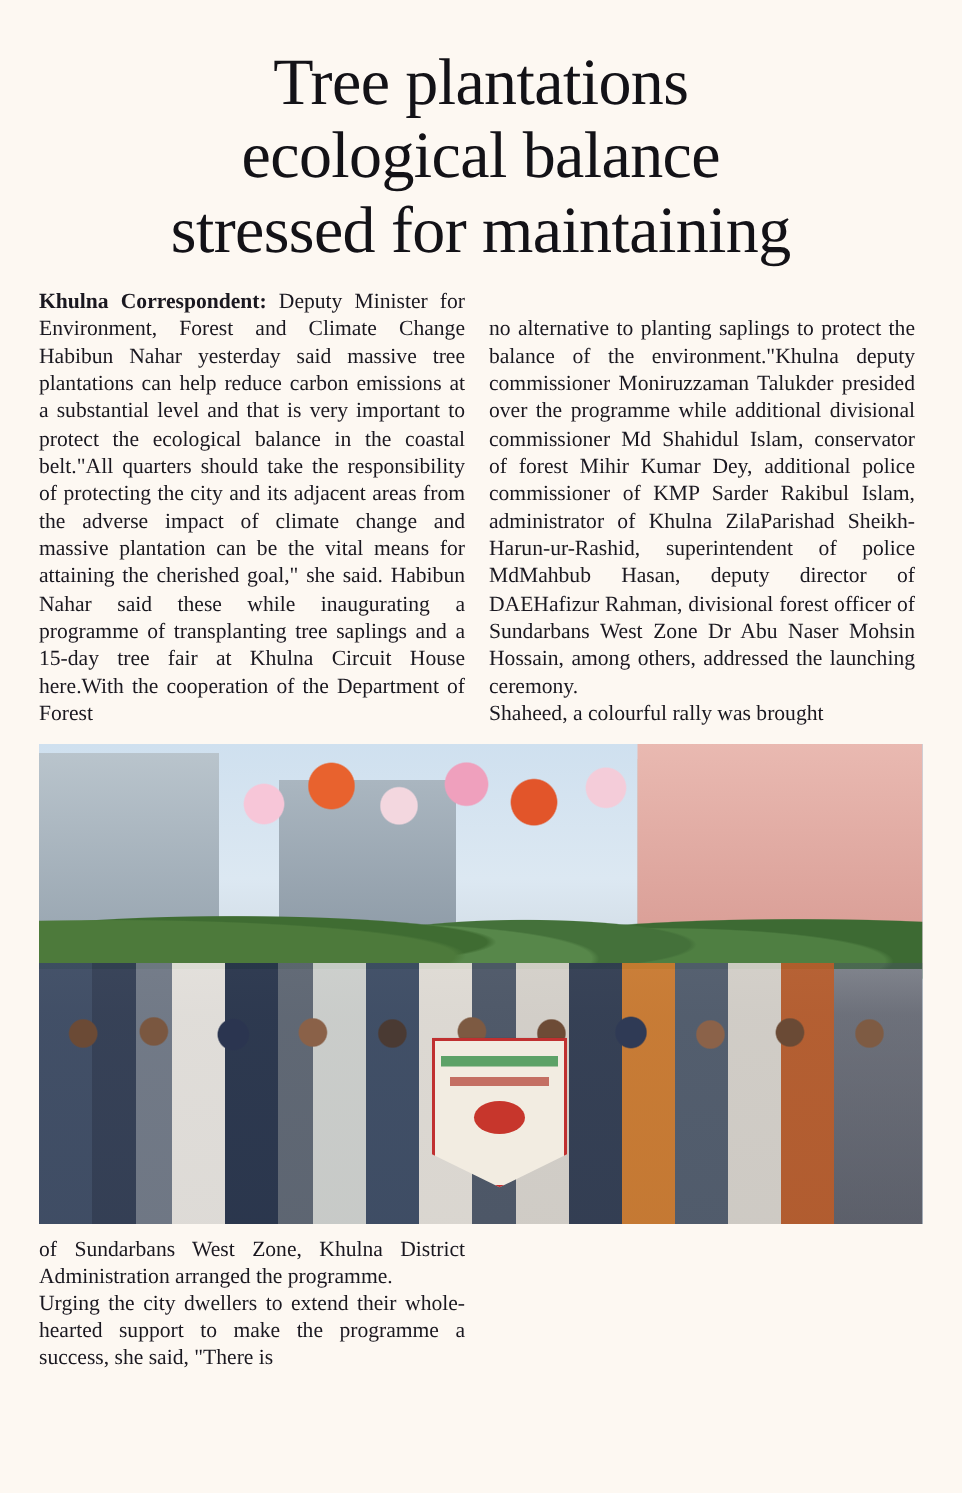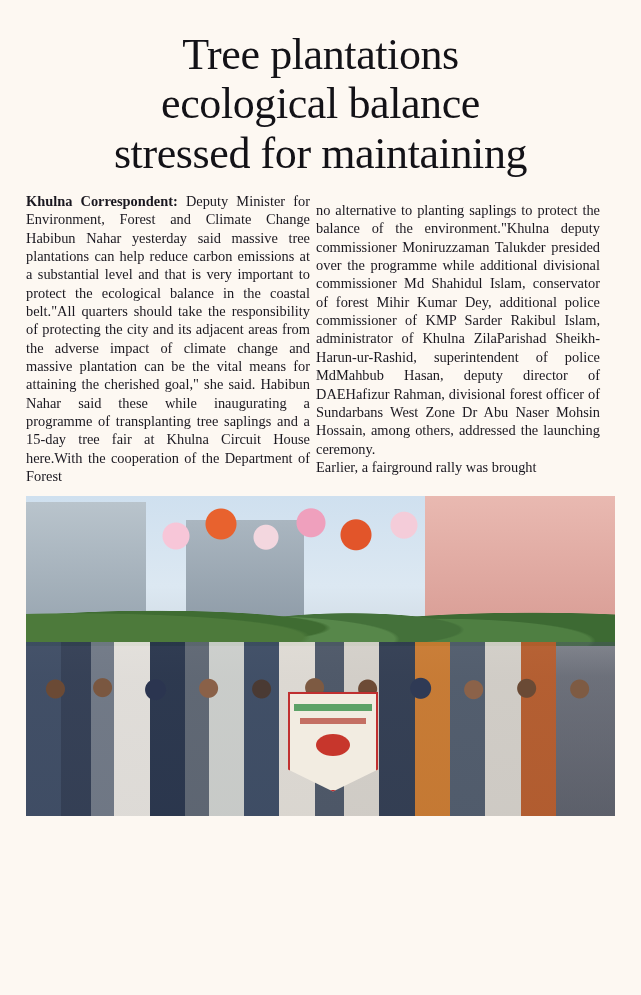--- a/index.html
+++ b/index.html
@@ -31,22 +31,22 @@
     letter-spacing: -0.4px;
     color: #131217;
     margin: 8px 6px 14px 6px;
   }
   .headline .hl-line {
     display: block;
     white-space: nowrap;
   }
   .columns {
     display: flex;
-    gap: 6px;
-    align-items: center;
+    gap: 16px;
+    align-items: flex-end;
   }
   .col {
     width: 284px;
     flex: 0 0 284px;
   }
   .body-text {
     font-family: "Liberation Serif", serif;
     font-size: 14.4px;
     line-height: 1.275;
     text-align: justify;
@@ -215,21 +215,21 @@
 
   <div class="columns">
     <div class="col">
       <div class="body-text">
         <p><span class="lead-in">Khulna Correspondent:</span><span> Deputy Minister for Environment, Forest and Climate Change Habibun Nahar yesterday said massive tree plantations can help reduce carbon emissions at a substantial level and that is very important to protect the ecological balance in the coastal belt."All quarters should take the responsibility of protecting the city and its adjacent areas from the adverse impact of climate change and massive plantation can be the vital means for attaining the cherished goal," she said. Habibun Nahar said these while inaugurating a programme of transplanting tree saplings and a 15-day tree fair at Khulna Circuit House here.With the cooperation of the Department of Forest</span></p>
       </div>
     </div>
     <div class="col">
       <div class="body-text">
         <p>no alternative to planting saplings to protect the balance of the environment."Khulna deputy commissioner Moniruzzaman Talukder presided over the programme while additional divisional commissioner Md Shahidul Islam, conservator of forest Mihir Kumar Dey, additional police commissioner of KMP Sarder Rakibul Islam, administrator of Khulna ZilaParishad Sheikh-Harun-ur-Rashid, superintendent of police MdMahbub Hasan, deputy director of DAEHafizur Rahman, divisional forest officer of Sundarbans West Zone Dr Abu Naser Mohsin Hossain, among others, addressed the launching ceremony.</p>
-        <p>Earlier, a fairground rally was brought</p>
+        <p>Shaheed, a colourful rally was brought</p>
       </div>
     </div>
   </div>
 
   <div class="photo-wrap">
     <div class="photo">
       <div class="ph-sky"></div>
       <div class="ph-bldg-l"></div>
       <div class="ph-bldg-c"></div>
       <div class="ph-bldg-r2"></div>
@@ -241,15 +241,21 @@
       <div class="ph-heads"></div>
       <div class="ph-banner">
         <div class="bn-l1"></div>
         <div class="bn-l2"></div>
         <div class="bn-logo"></div>
       </div>
     </div>
   </div>
 
   <div class="caption-cols">
+    <div class="col">
+      <div class="caption">
+        <p>of Sundarbans West Zone, Khulna District Administration arranged the programme.</p>
+        <p>Urging the city dwellers to extend their whole-hearted support to make the programme a success, she said, "There is</p>
+      </div>
+    </div>
   </div>
 
 </div>
 
 </body></html>

